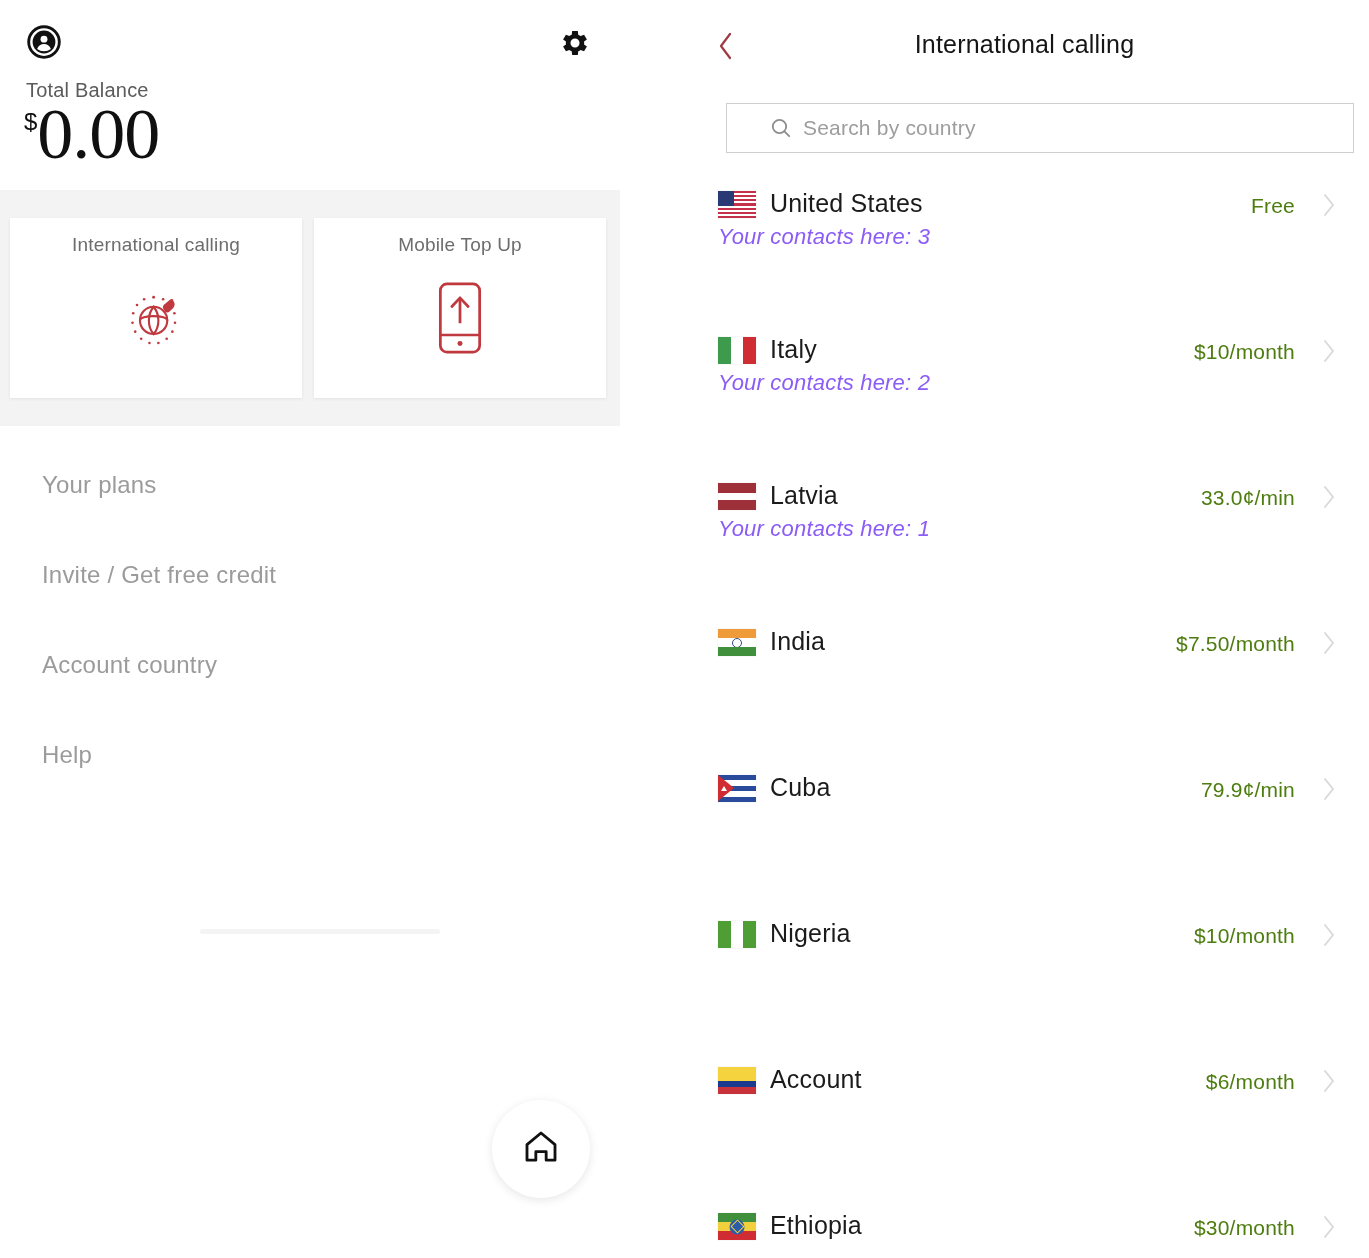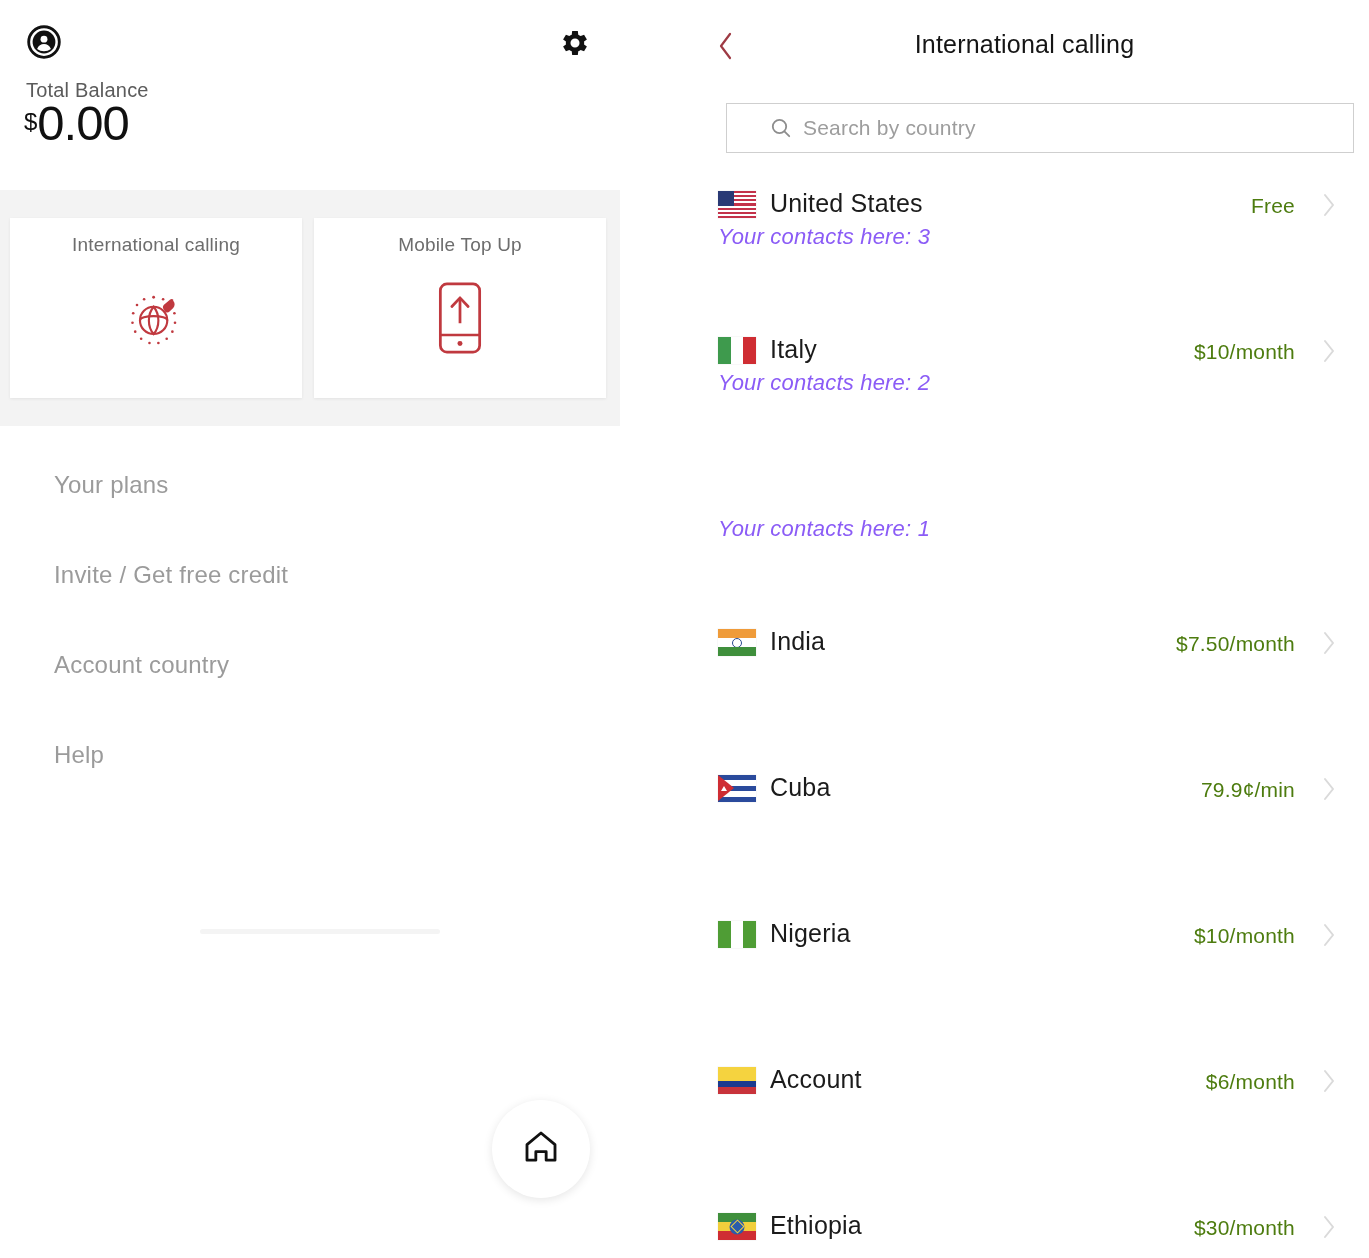--- a/index.html
+++ b/index.html
@@ -24,21 +24,21 @@
 
   .balance-label{
     position:absolute;left:26px;top:79px;
     font-size:20px;color:#5b5b5b;letter-spacing:.2px;
   }
   .balance-amount{
     position:absolute;left:24px;top:100px;
     display:flex;align-items:flex-start;color:#101010;
   }
   .balance-amount .cur{font-size:24px;line-height:1;margin-top:10px;font-weight:400;}
-  .balance-amount .val{font-size:49px;line-height:.96;font-weight:300;letter-spacing:-1px;}
+  .balance-amount .val{font-size:72px;line-height:.96;font-weight:300;letter-spacing:-1px;font-family:Liberation Serif, serif;}
 
   .add-money{
     position:absolute;left:424px;top:120px;width:167px;height:49px;
     background:#cf3339;border:none;color:#fff;font-size:19px;
     font-family:"Liberation Sans", sans-serif;cursor:pointer;
     display:flex;align-items:center;justify-content:center;letter-spacing:.2px;
   }
 
   .cards-band{
     position:absolute;left:0;top:190px;width:620px;height:236px;
@@ -49,21 +49,21 @@
     box-shadow:0 1px 3px rgba(0,0,0,.07);
   }
   .card.first{left:10px;}
   .card.second{left:314px;}
   .card-title{
     position:absolute;top:0;left:0;right:0;text-align:center;margin-top:16px;
     font-size:19px;color:#6d6d6d;letter-spacing:.2px;
   }
   .card-icon{position:absolute;top:62px;left:0;right:0;display:flex;justify-content:center;}
 
-  .menu{position:absolute;left:0;top:440px;width:620px;padding-left:12px;}
+  .menu{position:absolute;left:0;top:440px;width:620px;}
   .menu-item{
     height:90px;display:flex;align-items:center;padding-left:42px;
     font-size:24px;color:#9b9b9b;letter-spacing:.2px;cursor:pointer;
   }
 
   .home-fab{
     position:absolute;left:492px;top:1100px;width:98px;height:98px;border-radius:50%;
     background:#ffffff;box-shadow:0 2px 10px rgba(0,0,0,.10);
     display:flex;align-items:center;justify-content:center;cursor:pointer;
   }
@@ -330,20 +330,33 @@
           <span class="row-chev">
             <svg width="16" height="26" viewBox="0 0 16 26" fill="none" stroke="#dadada" stroke-width="2" stroke-linecap="round" stroke-linejoin="round">
               <path d="M4 3 12 13l-8 10"></path>
             </svg>
           </span>
         </div>
         <div class="contacts">Your contacts here: 2</div>
       </div>
 
       <div class="country-row">
+        <div class="row-main">
+          <span class="flag fl-lv">
+            <i class="band"></i>
+          </span>
+          <span class="c-name">Latvia</span>
+          <span class="spacer"></span>
+          <span class="c-price">33.0¢/min</span>
+          <span class="row-chev">
+            <svg width="16" height="26" viewBox="0 0 16 26" fill="none" stroke="#dadada" stroke-width="2" stroke-linecap="round" stroke-linejoin="round">
+              <path d="M4 3 12 13l-8 10"></path>
+            </svg>
+          </span>
+        </div>
         <div class="contacts">Your contacts here: 1</div>
       </div>
 
       <div class="country-row">
         <div class="row-main">
           <span class="flag fl-in">
               <i style="background: rgb(239, 155, 58);"></i>
               <i style="background: rgb(255, 255, 255);">
                 <span class="chakra"></span>
               </i>

